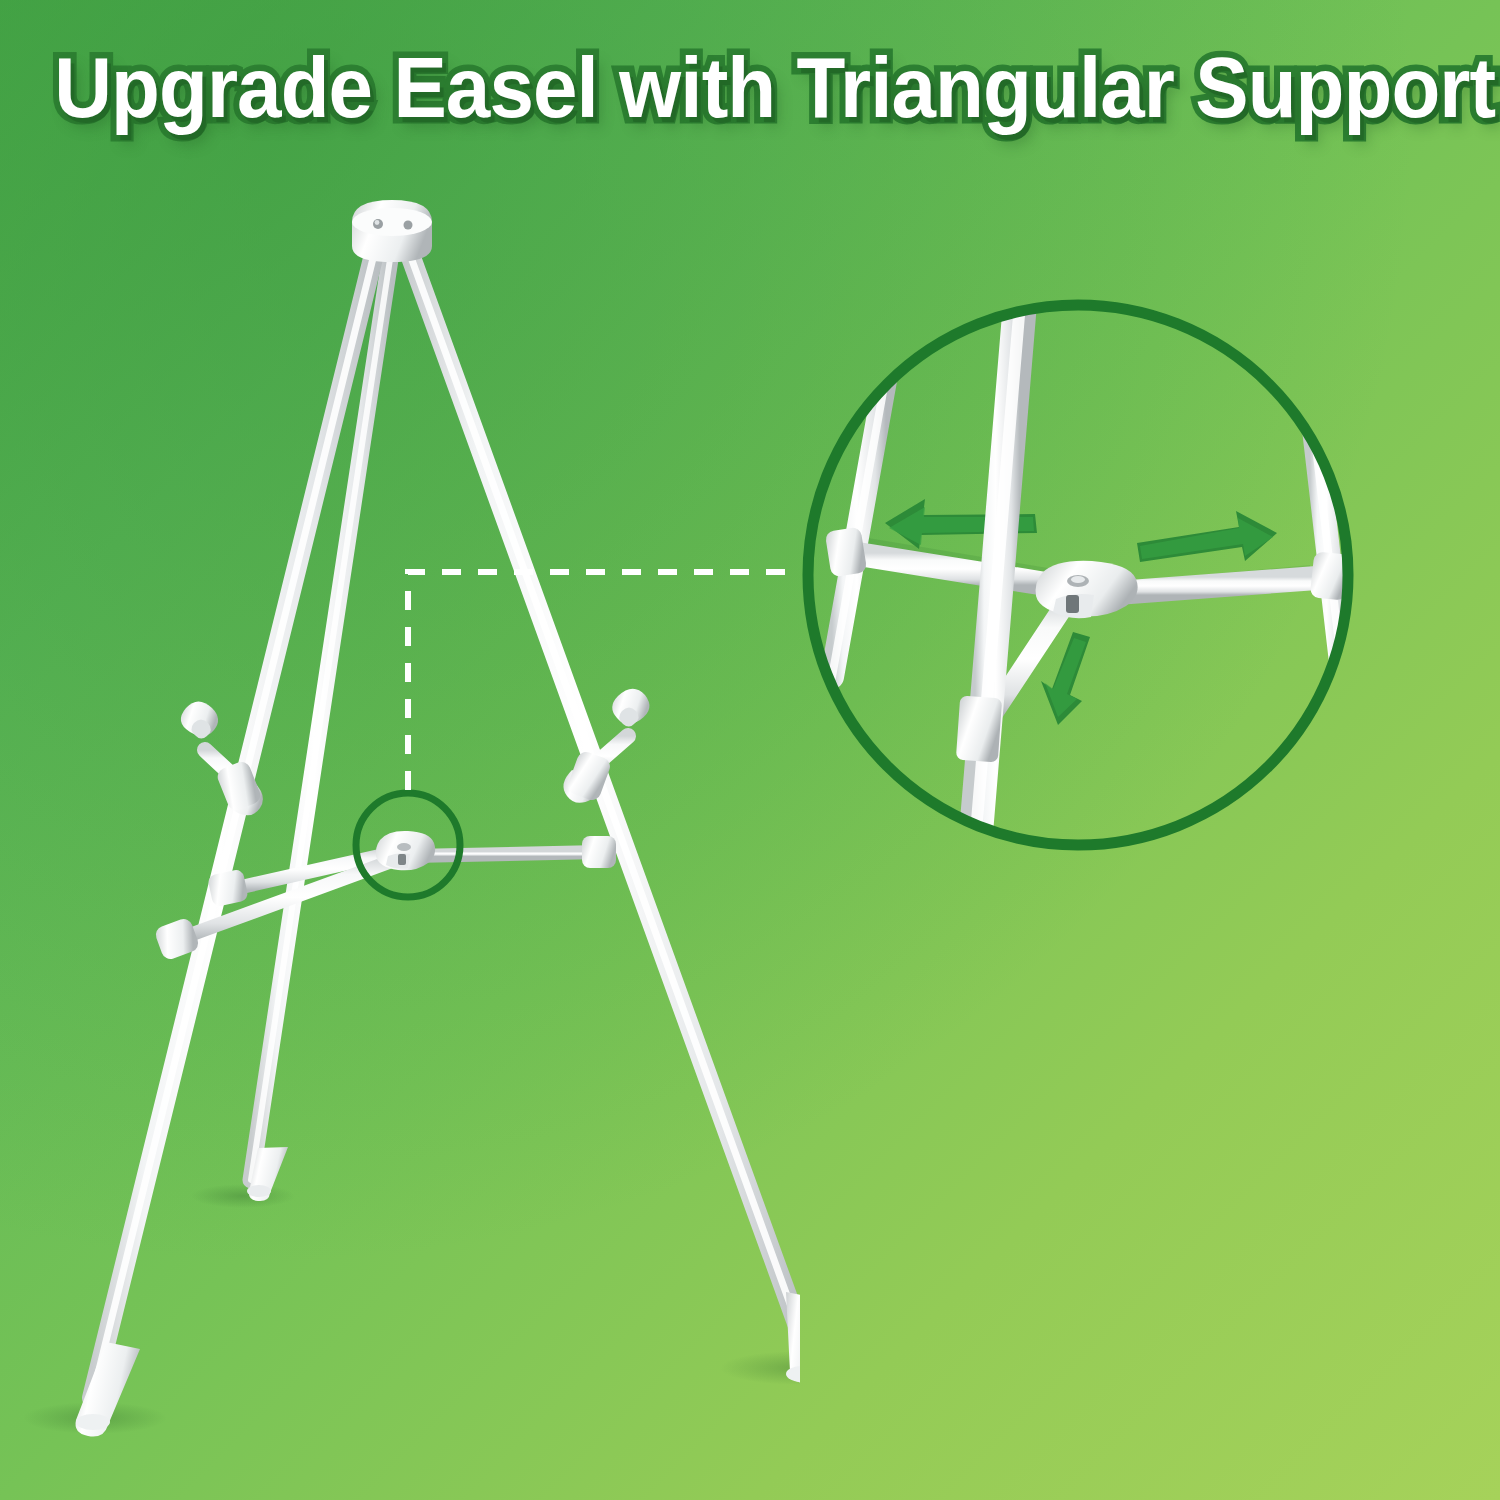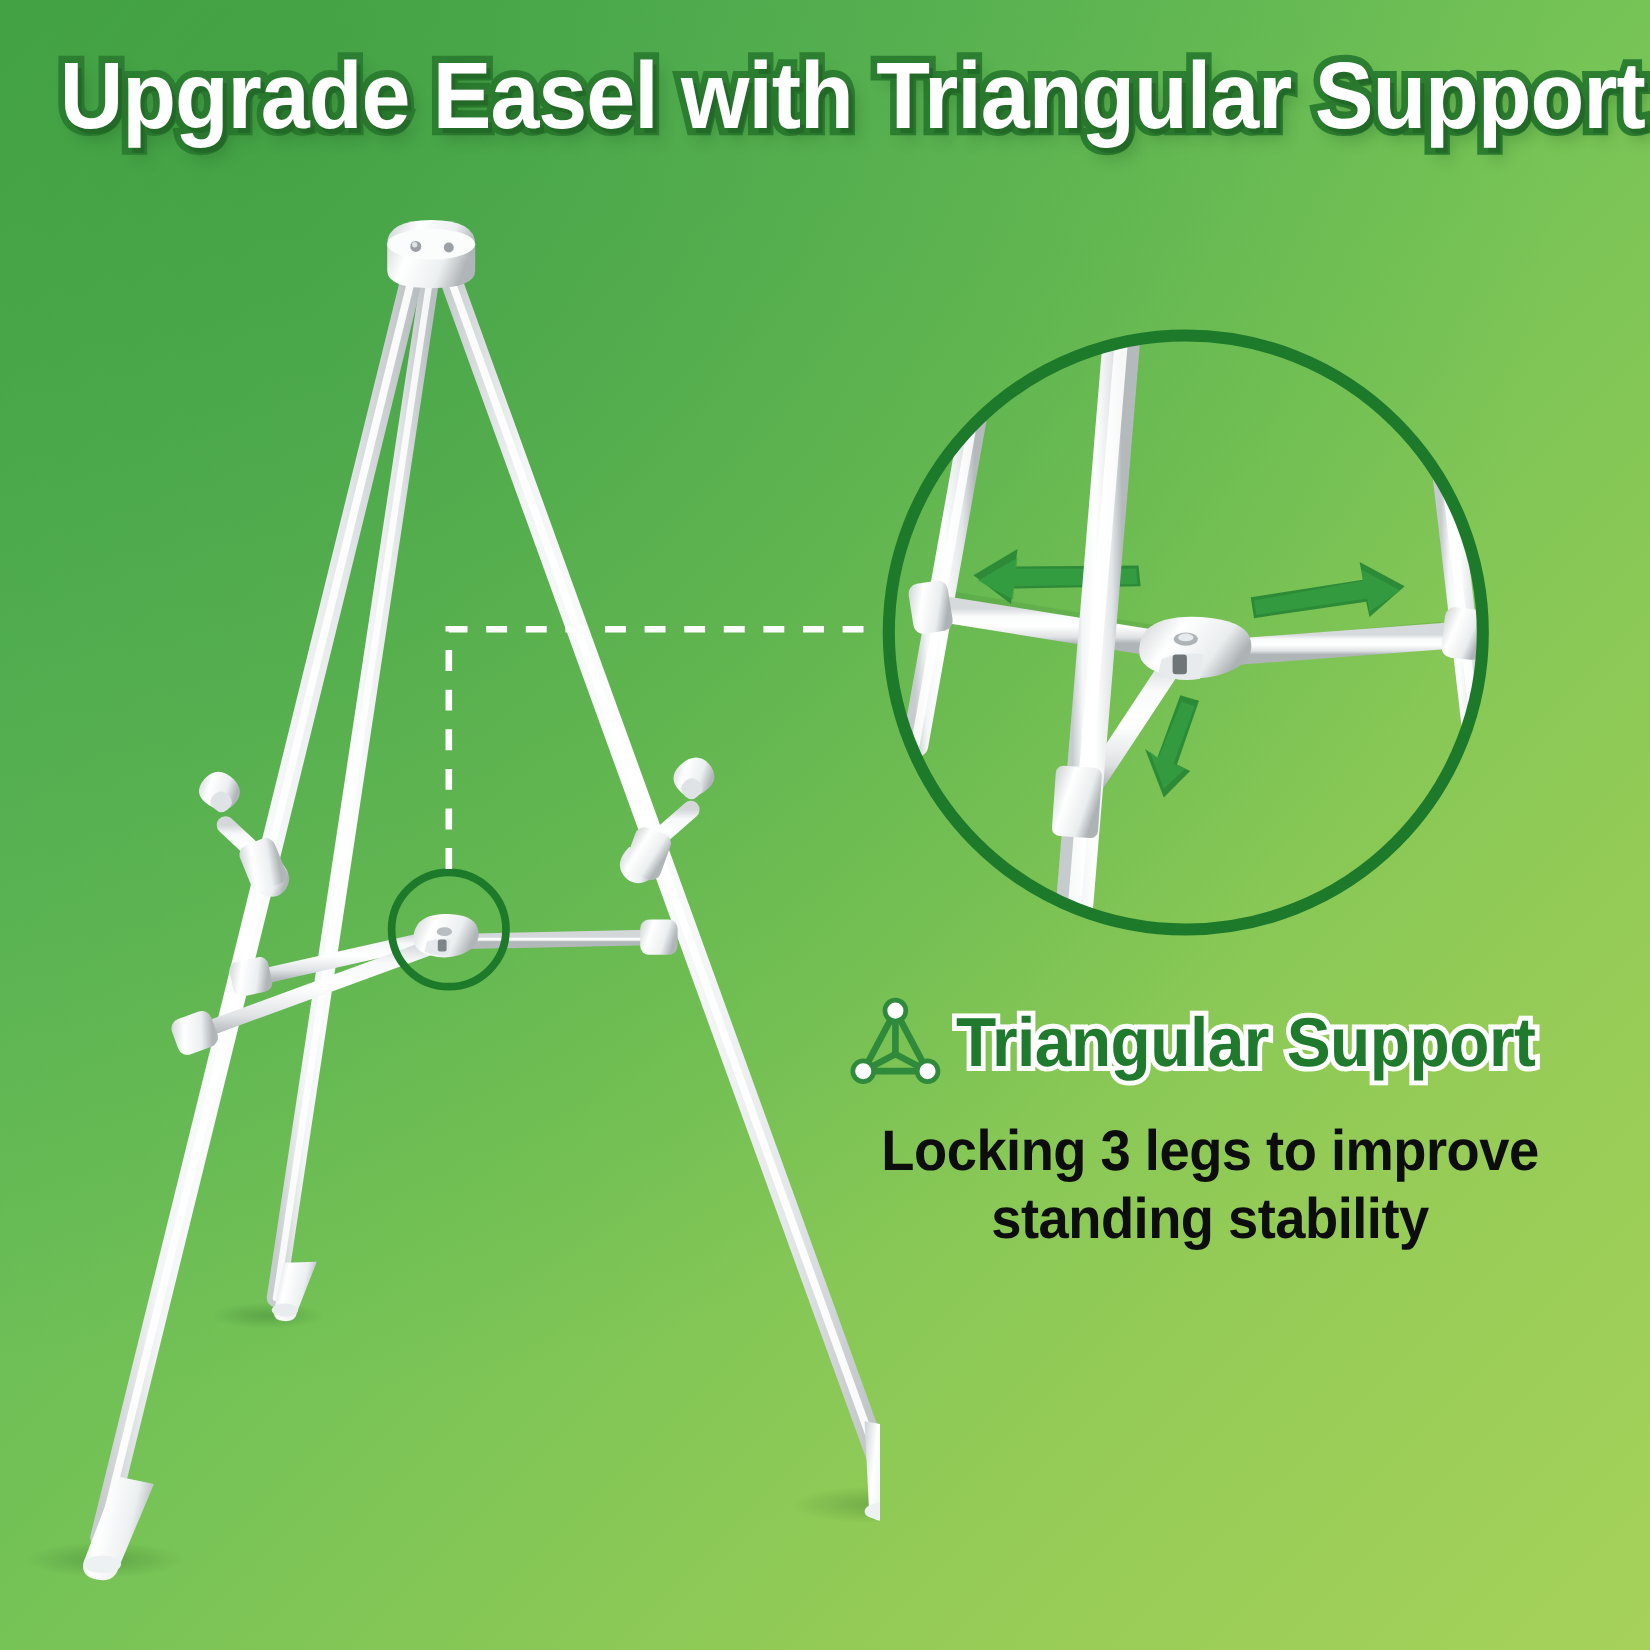--- a/index.html
+++ b/index.html
@@ -331,31 +331,14 @@
           <ellipse cx="288" cy="294.5" rx="7" ry="3.5" fill="#e7eaec"></ellipse>
           <path d="M 266 314 q 18 -7 38 -4 l -3 22 q -20 4 -38 -5 Z" fill="#e8ebed"></path>
           <rect x="276" y="310" width="13" height="18" rx="3" fill="#6f7679"></rect>
         </g>
       </g>
 
       <circle cx="288" cy="290" r="270" fill="none" stroke="#1e7a2b" stroke-width="11"></circle>
     </svg>
   </div>
 
-  <div class="feature">
-    <div class="feature-head">
-      <svg class="icon-svg" viewBox="0 0 100 100" xmlns="http://www.w3.org/2000/svg" aria-hidden="true">
-        <g stroke="#2f8a3c" stroke-width="7" fill="none" stroke-linecap="round" stroke-linejoin="round">
-          <path d="M 50 16 L 16 80 L 84 80 Z"></path>
-          <path d="M 50 16 L 50 62"></path>
-          <path d="M 50 62 L 16 80"></path>
-          <path d="M 50 62 L 84 80"></path>
-        </g>
-        <circle cx="50" cy="16" r="11" fill="#ffffff" stroke="#2f8a3c" stroke-width="5"></circle>
-        <circle cx="16" cy="80" r="11" fill="#ffffff" stroke="#2f8a3c" stroke-width="5"></circle>
-        <circle cx="84" cy="80" r="11" fill="#ffffff" stroke="#2f8a3c" stroke-width="5"></circle>
-      </svg>
-      <div class="feature-title">Triangular Support</div>
-    </div>
-    <div class="feature-sub">Locking 3 legs to improve standing stability</div>
-  </div>
 
 </div>
 
 </body></html>

